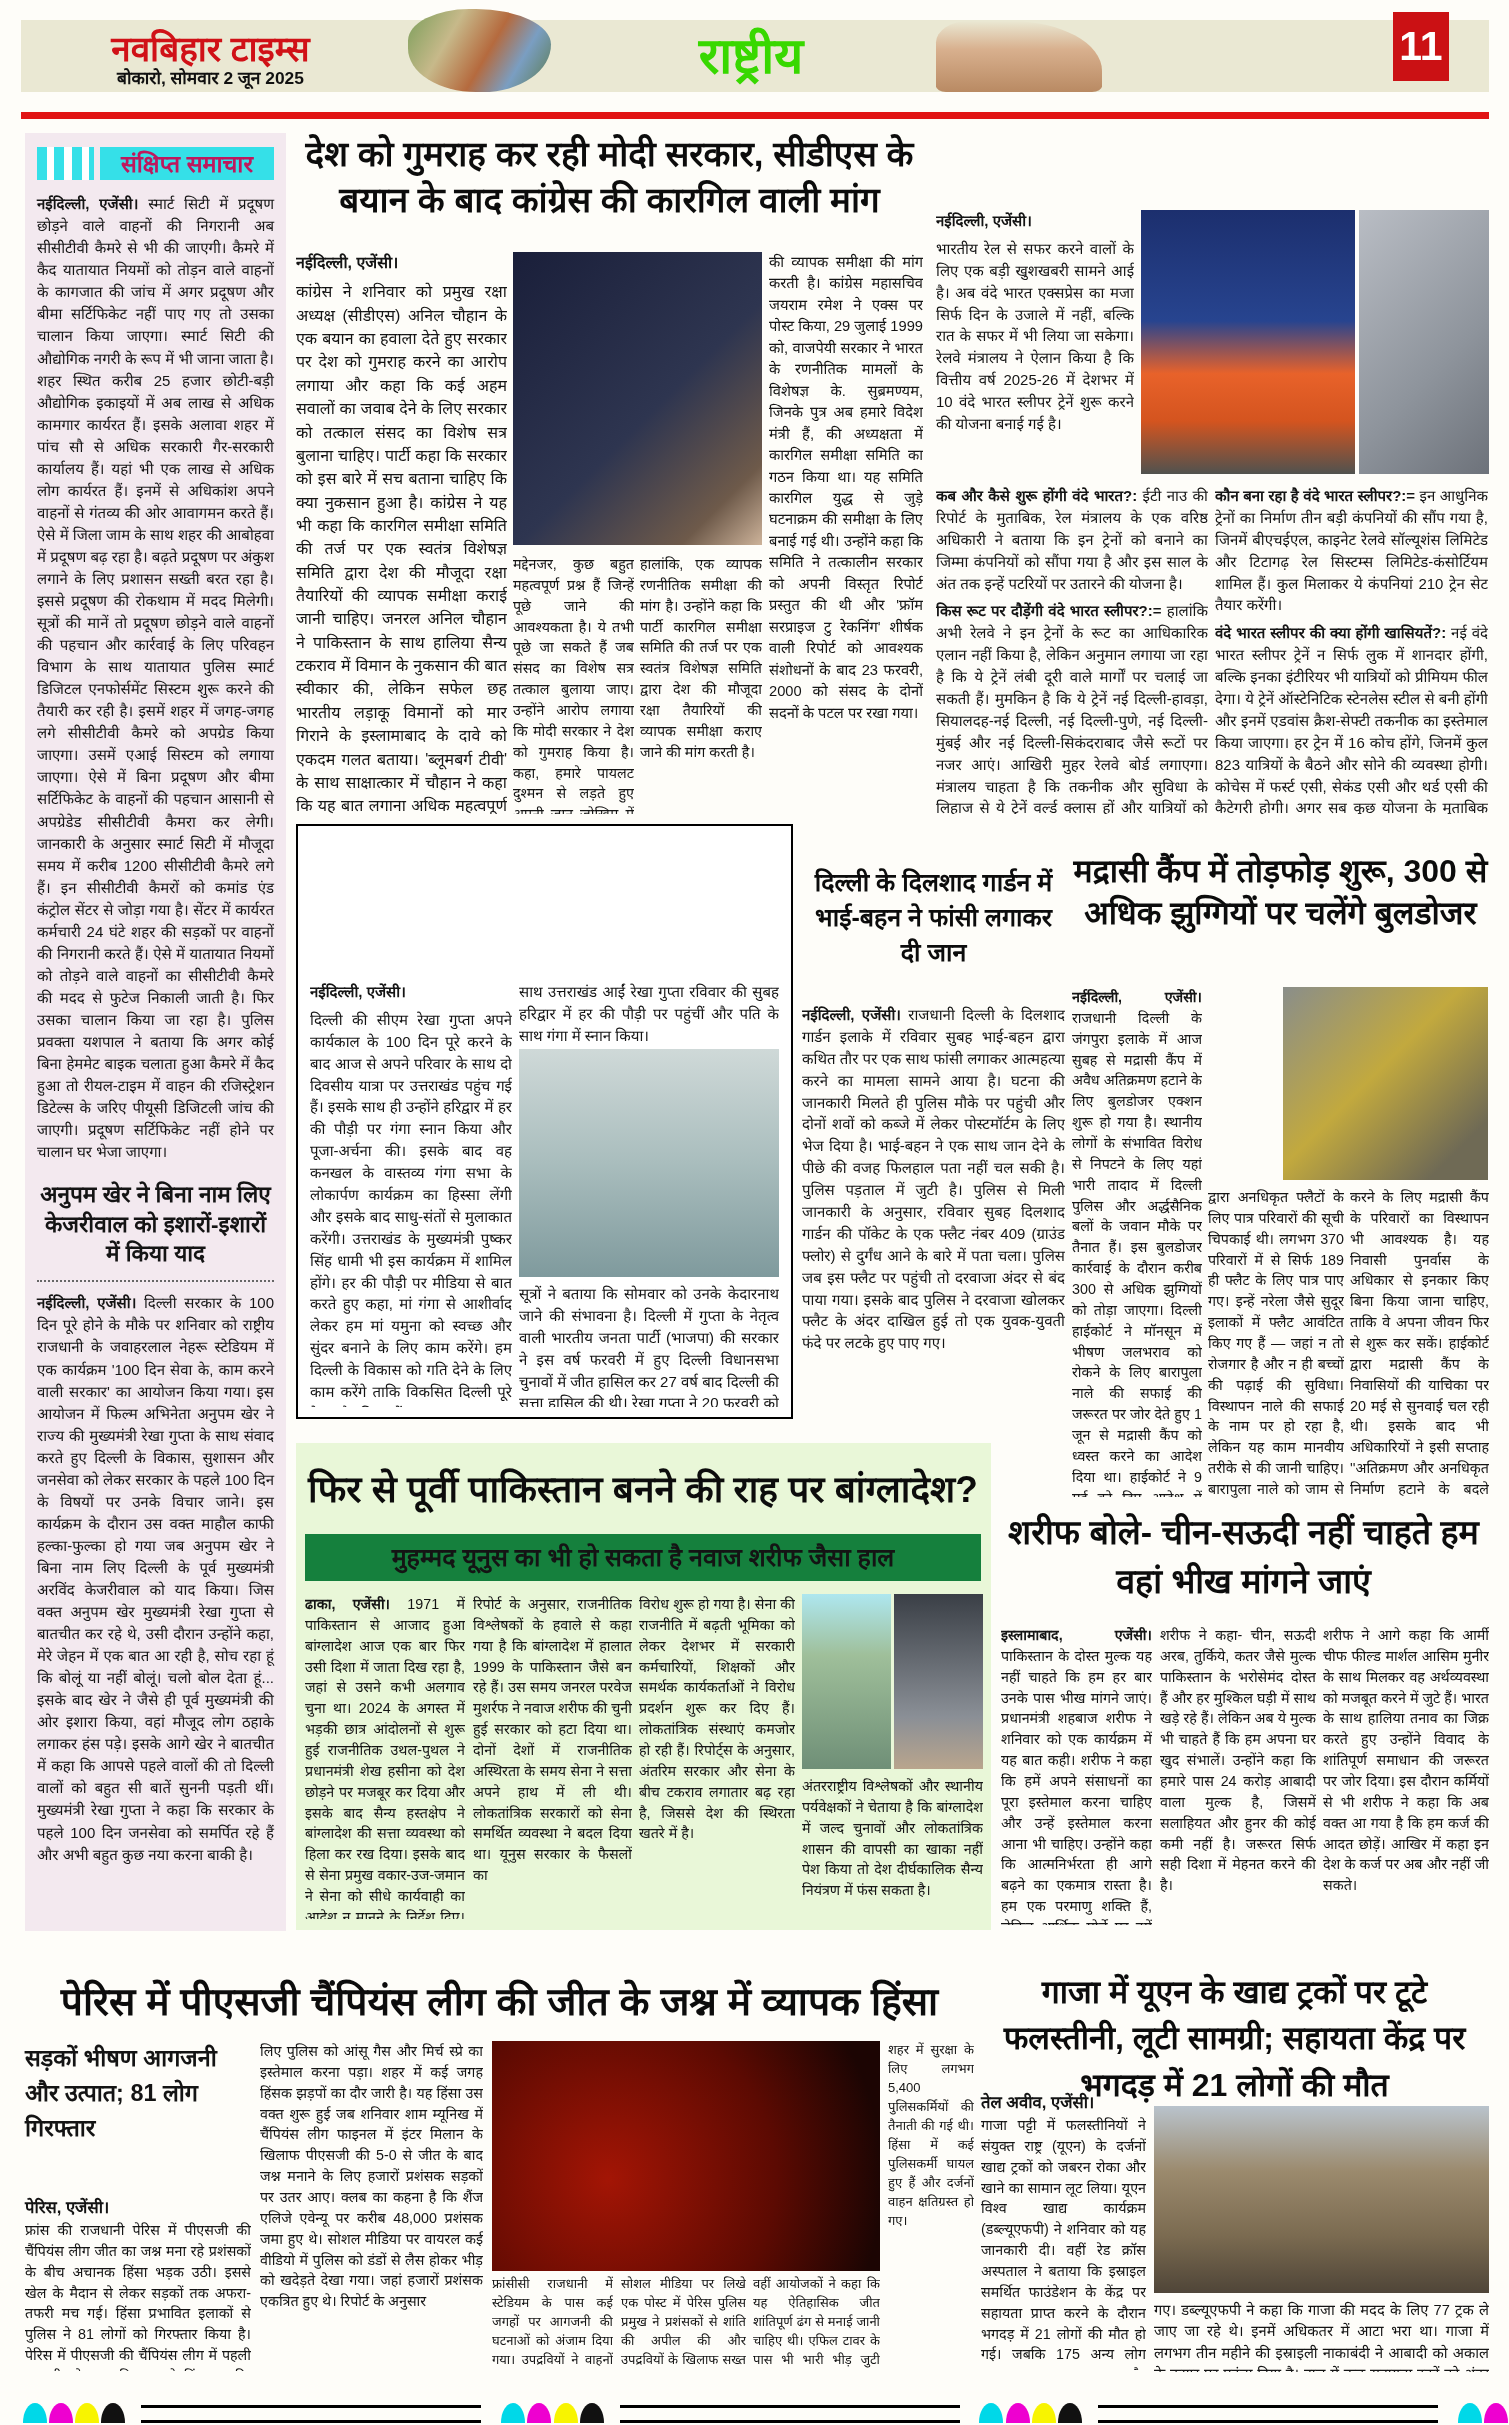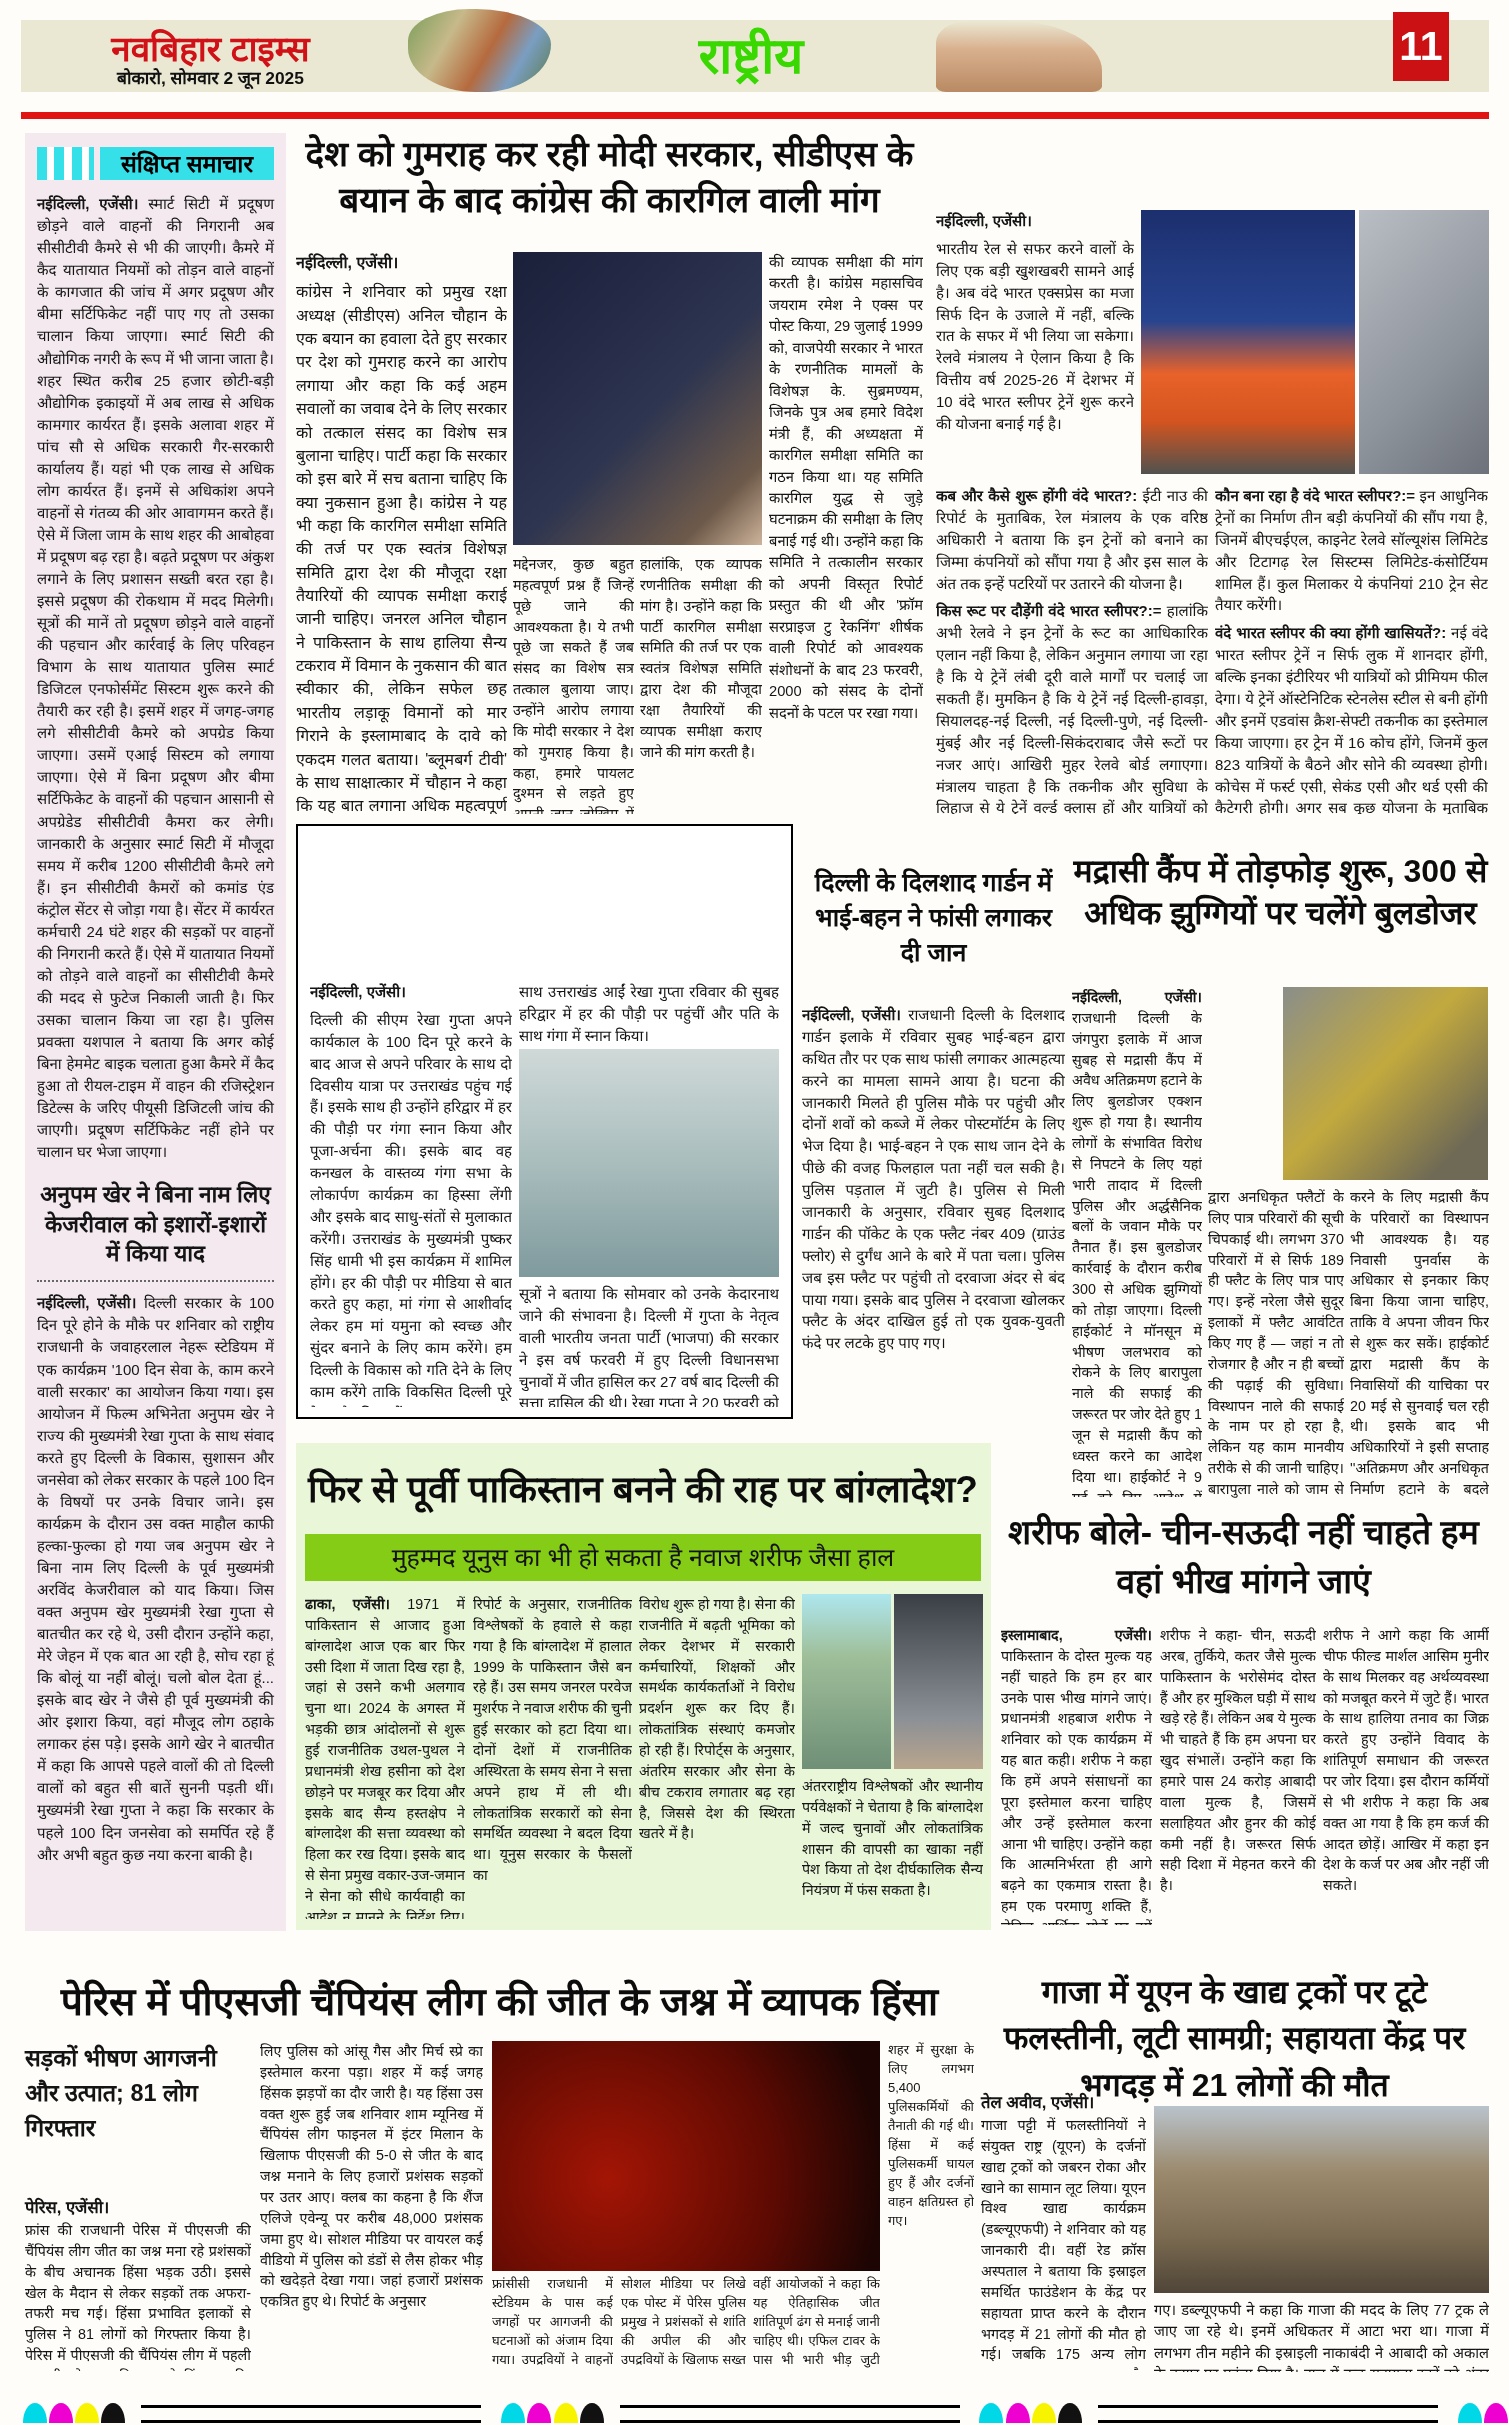--- a/index.html
+++ b/index.html
@@ -16,27 +16,27 @@
   .band{background:#eae8d3;}
   .masthead{color:#d01117;font-weight:bold;text-align:center;}
   .dateline{font-weight:bold;text-align:center;color:#111;}
   .section-title{color:#38d800;font-weight:bold;text-align:center;}
   .pagebox{background:#cb1114;color:#fff;font-weight:bold;text-align:center;}
   .redrule{background:#e11414;}
   
   .brief{background:#f3e9ef;padding:10.6px 12px;}
   .brief-titlerow{display:flex;height:33px;margin:3px 0 13.6px 0;}
   .brief-bars{width:57px;background:repeating-linear-gradient(90deg,#35e0e8 0 9.8px,#ffffff 9.8px 17.4px);margin-right:6px;}
-  .brief-titlebox{flex:1;background:#35e0e8;color:#000000;font-weight:bold;font-size:23.4px;text-align:center;line-height:35px;}
+  .brief-titlebox{flex:1;background:#35e0e8;color:#be185d;font-weight:bold;font-size:23.4px;text-align:center;line-height:35px;}
   .brief-h{font-size:22.6px;font-weight:bold;text-align:center;line-height:1.32;padding:4.5px 1.5px 10.6px 1.5px;border-bottom:2.3px dotted #666;margin-bottom:10.6px;}
   .brief-b{font-size:15px;line-height:1.47;text-align:justify;}
   
   .blackbox{border:2.3px solid #000;background:#fff;}
   .greenbox{background:#e9f7d8;}
-  .yellowbar{background:#84cc16;font-weight:normal;text-align:center;}
+  .yellowbar{background:#15803d;font-weight:bold;text-align:center;}
   
   .marks{display:flex;align-items:flex-end;}
   .mgroup{display:flex;align-items:flex-end;margin-right:19.6px;}
   .dot{width:24px;height:19.6px;border-radius:50% 50% 0 0/100% 100% 0 0;margin-right:2.3px;}
   .d-c{background:#00d8e8;}.d-m{background:#ee00d0;}.d-y{background:#f8f400;}.d-k{background:#111;}
   .mline{width:340px;height:12px;border-top:3.8px solid #000;border-bottom:3.8px solid #000;margin-left:13.6px;}
 </style>
 </head>
 <body>
 

